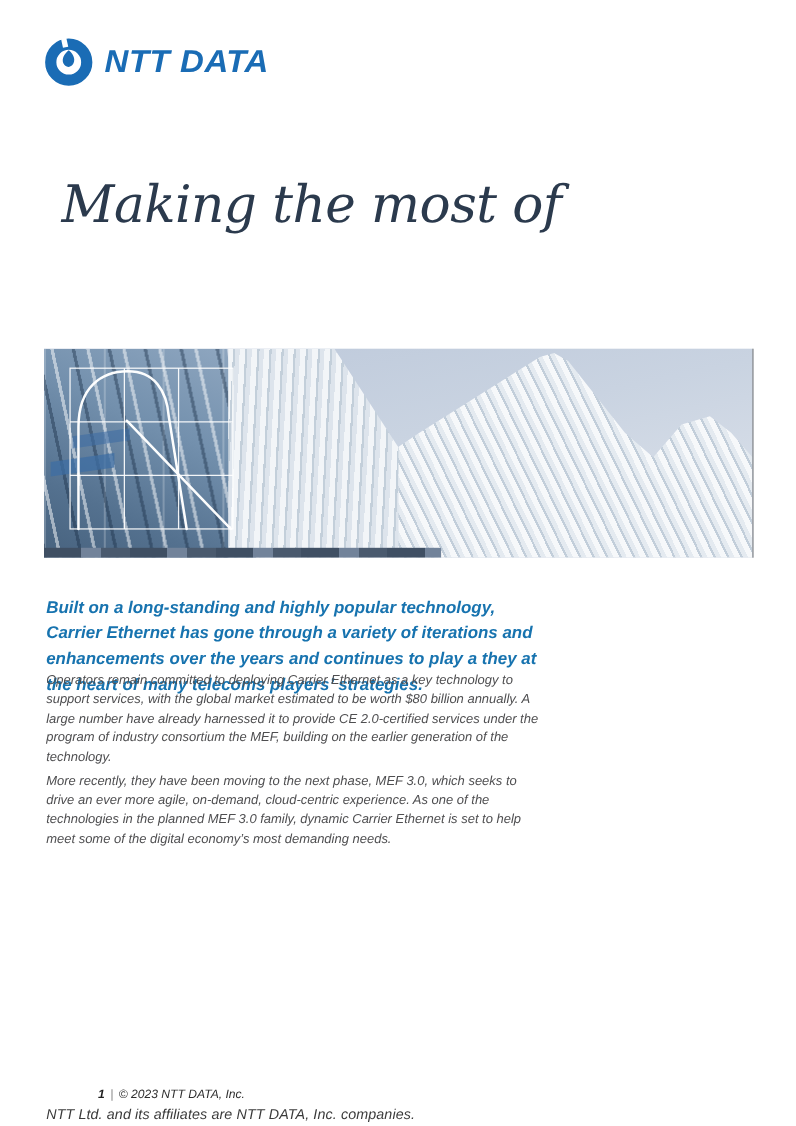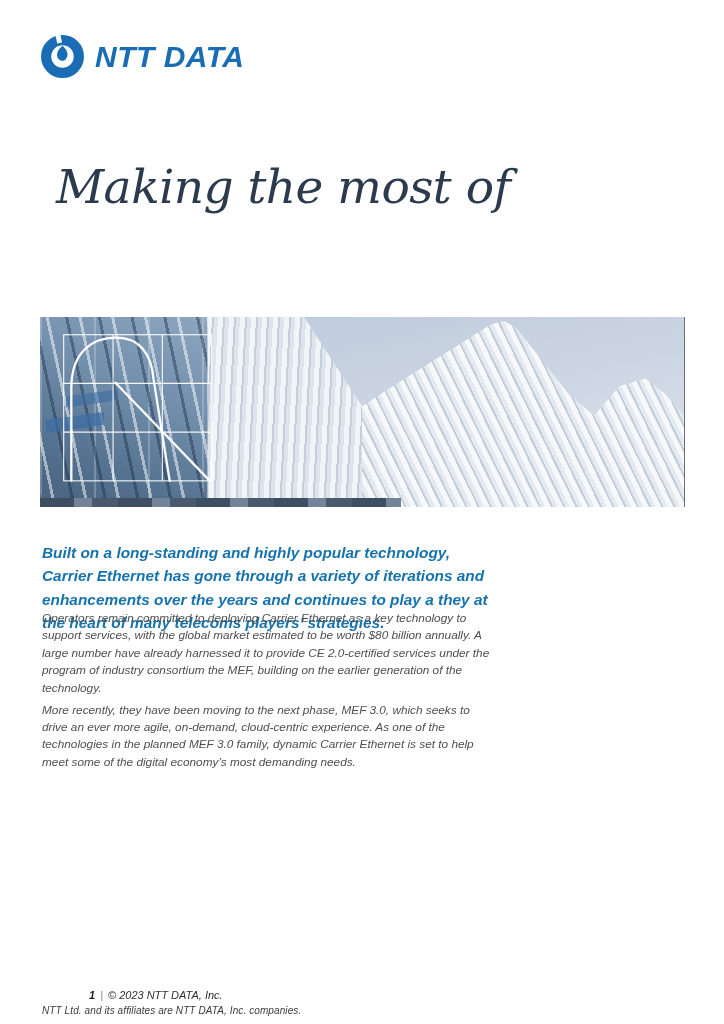--- a/index.html
+++ b/index.html
@@ -47,21 +47,21 @@
 
   
   .body-copy{position:absolute;left:42px;top:610px;width:448px;
         font-size:11.8px;line-height:17.4px;color:#4e4e50;}
   .body-copy p{margin:0 0 4.5px 0;}
 
   
   .footer-line1{position:absolute;left:42px;top:989px;font-size:11px;color:#2e2e2e;margin-left:47px;}
   .footer-line1 .pgnum{font-weight:700;color:#1f1f1f;}
   .footer-line1 .sep{color:#8a8a8a;padding:0 5px;}
-  .footer-line2{position:absolute;left:42px;top:1005px;font-size:10px;color:#3a3a3a;letter-spacing:.1px;}
+  .footer-line2{position:absolute;left:42px;top:1005px;font-size:13px;color:#3a3a3a;letter-spacing:.1px;}
 </style>
 </head>
 <body>
 
 <div class="page">
 
   <div class="logo">
     <svg class="logo-mark" viewBox="0 0 44 44">
       <circle cx="22" cy="22" r="16" fill="none" stroke="#1a6cb5" stroke-width="10"></circle>
       <path d="M22 11.5 C27.2 15.8 28.3 21 25.2 24.6 C22.5 27.5 18.3 26.2 17.1 22.8 C15.6 18.6 18.4 14.4 22 11.5 Z" fill="#1a6cb5"></path>

